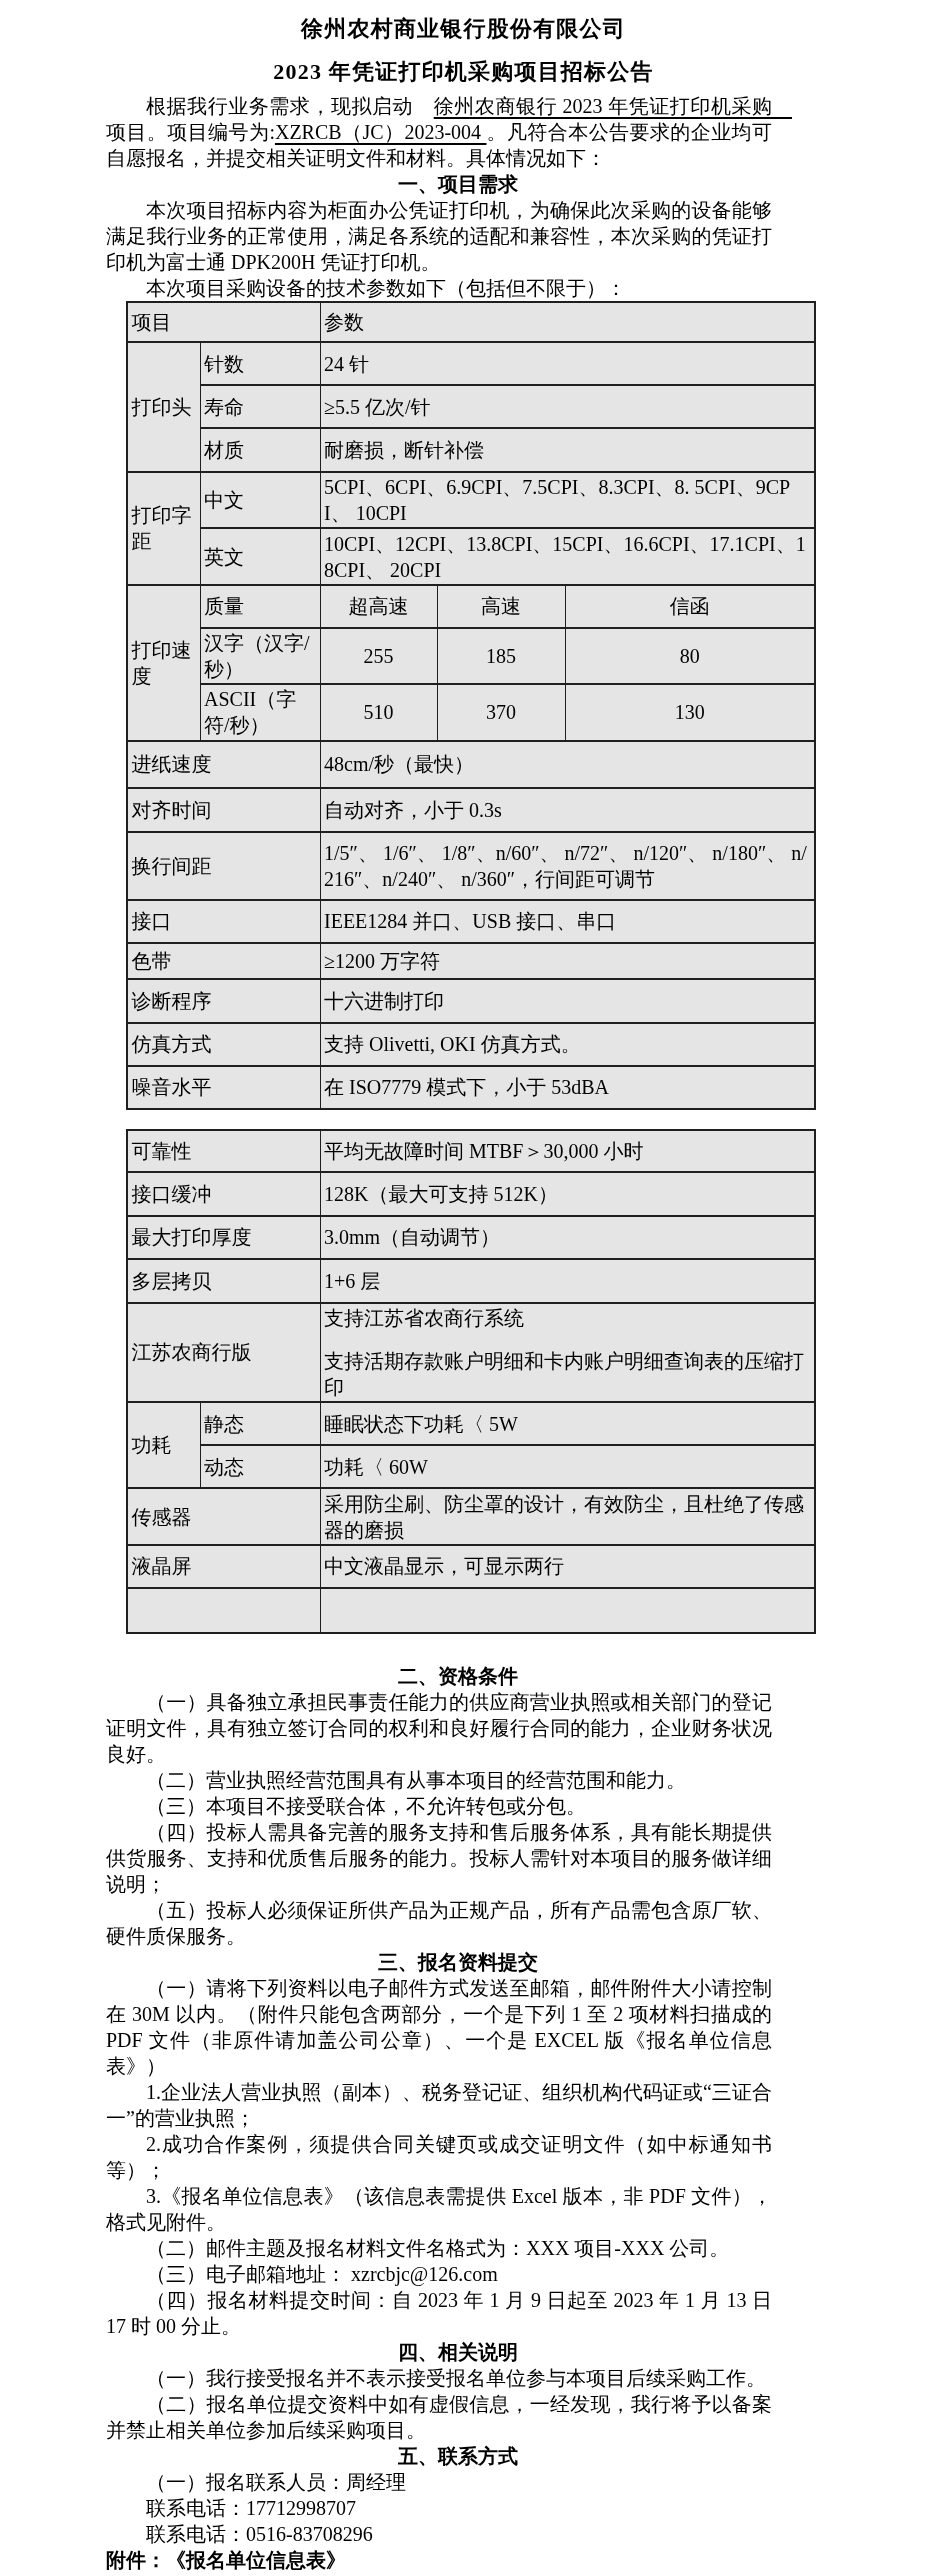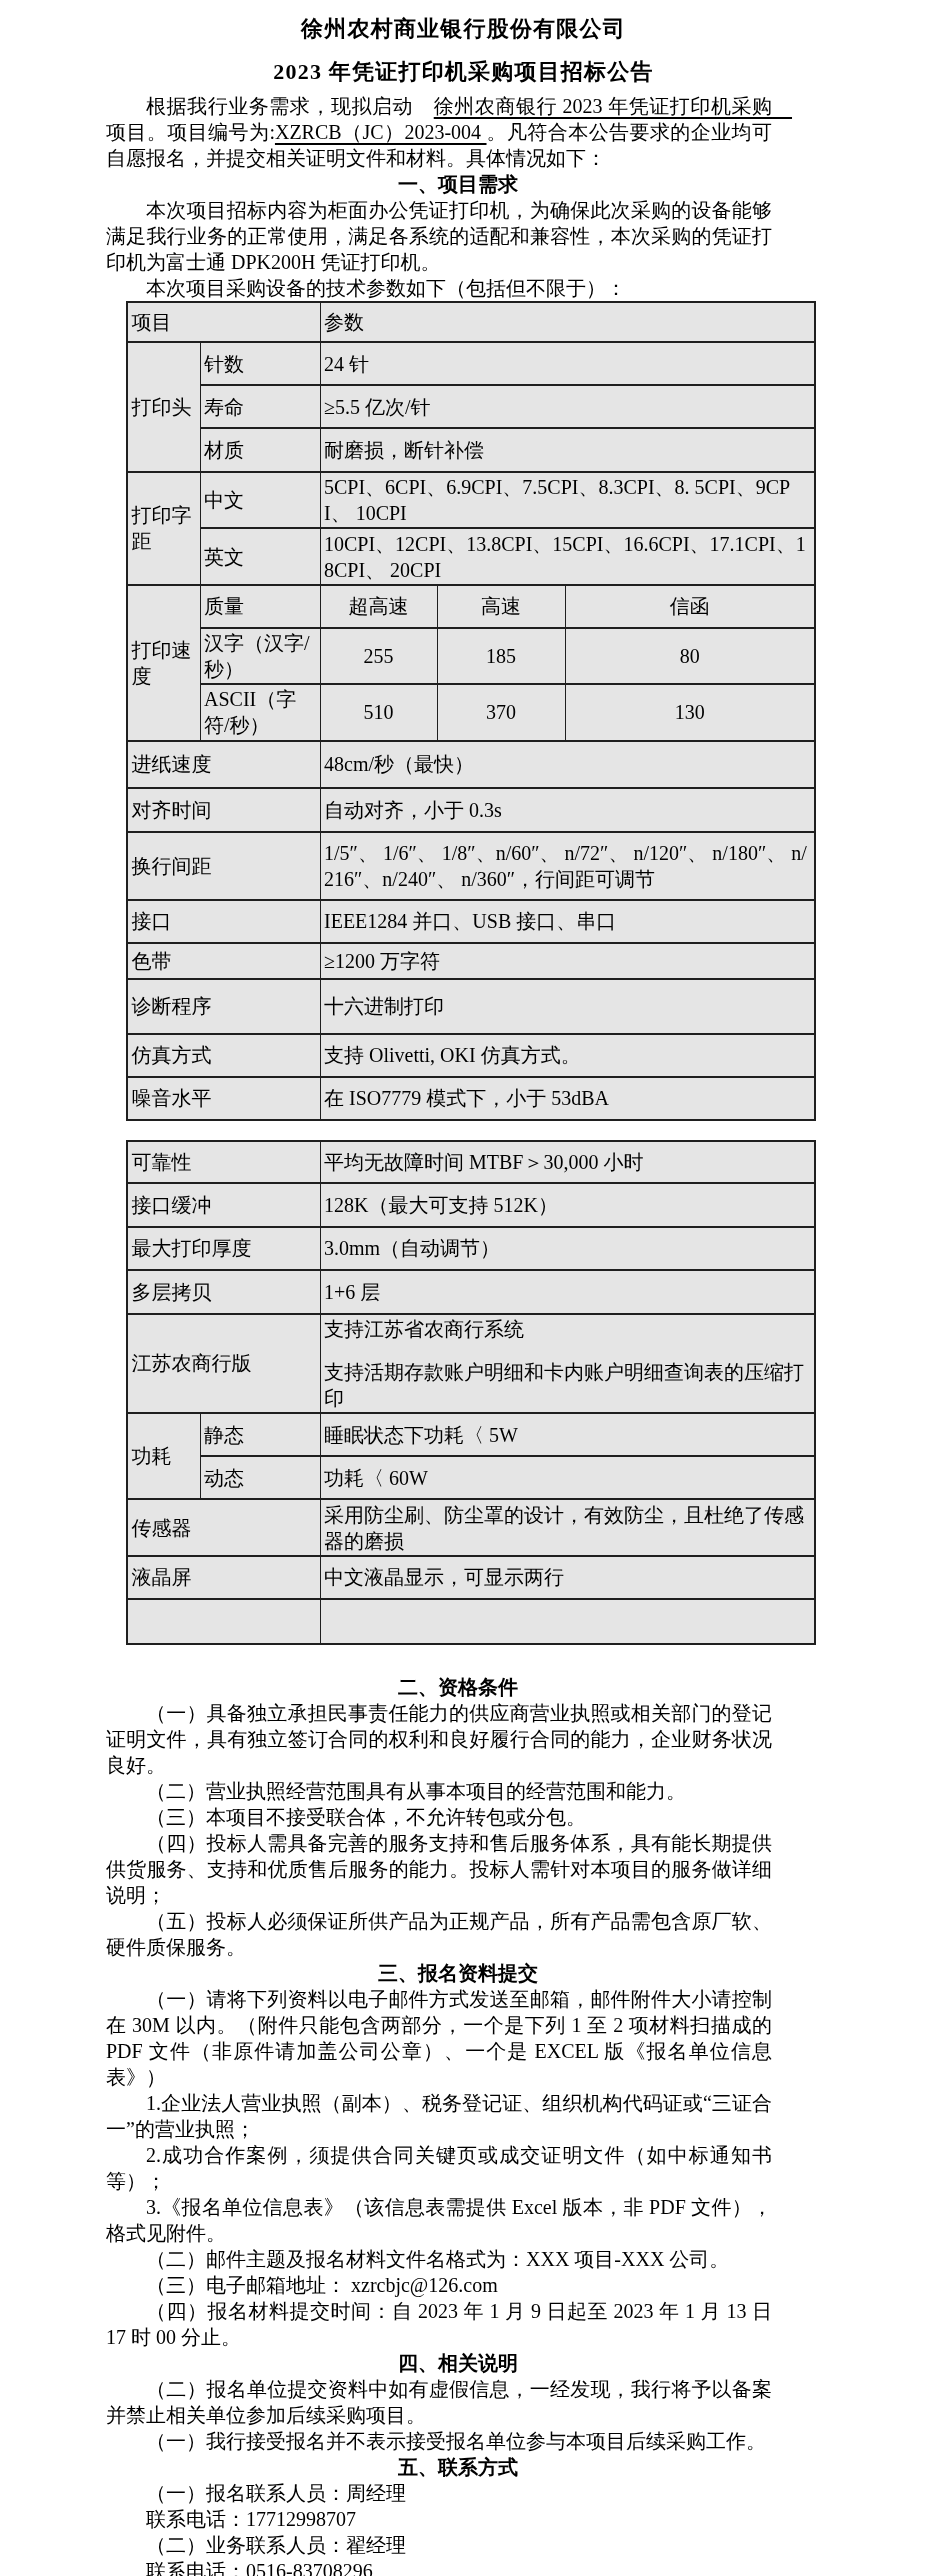--- a/index.html
+++ b/index.html
@@ -153,21 +153,21 @@
       <td colspan="3">1/5″、 1/6″、 1/8″、n/60″、 n/72″、 n/120″、 n/180″、 n/216″、n/240″、 n/360″，行间距可调节</td>
     </tr>
     <tr style="height:43px">
       <td colspan="2">接口</td>
       <td colspan="3">IEEE1284 并口、USB 接口、串口</td>
     </tr>
     <tr style="height:36px">
       <td colspan="2">色带</td>
       <td colspan="3">≥1200 万字符</td>
     </tr>
-    <tr style="height:55px">
+    <tr style="height:44px">
       <td colspan="2">诊断程序</td>
       <td colspan="3">十六进制打印</td>
     </tr>
     <tr style="height:43px">
       <td colspan="2">仿真方式</td>
       <td colspan="3">支持 Olivetti, OKI 仿真方式。</td>
     </tr>
     <tr style="height:43px">
       <td colspan="2">噪音水平</td>
       <td colspan="3">在 ISO7779 模式下，小于 53dBA</td>
@@ -243,26 +243,25 @@
     <p class="heading">三、报名资料提交</p>
     <p class="body-par"><span>（一）请将下列资料以电子邮件方式发送至邮箱，邮件附件大小请控制在 30M 以内。（附件只能包含两部分，一个是下列 </span><span class="b">1 至 2</span><span> 项材料扫描成的 PDF 文件（非原件请加盖公司公章）、一个是 EXCEL 版</span><span class="b">《报名单位信息表》</span><span>）</span></p>
     <p class="body-par">1.企业法人营业执照（副本）、税务登记证、组织机构代码证或“三证合一”的营业执照；</p>
     <p class="body-par">2.成功合作案例，须提供合同关键页或成交证明文件（如中标通知书等）；</p>
     <p class="body-par"><span>3.《报名单位信息表》</span><span class="b">（该信息表需提供 Excel 版本，非 PDF 文件）</span><span>，格式见附件。</span></p>
     <p class="body-par">（二）邮件主题及报名材料文件名格式为：XXX 项目-XXX 公司。</p>
     <p class="body-par">（三）电子邮箱地址：  xzrcbjc@126.com</p>
     <p class="body-par">（四）报名材料提交时间：自 2023 年 1 月 9 日起至 2023 年 1 月 13 日 17 时 00 分止。</p>
 
     <p class="heading">四、相关说明</p>
+    <p class="body-par">（一）我行接受报名并不表示接受报名单位参与本项目后续采购工作。</p>
     <p class="body-par">（二）报名单位提交资料中如有虚假信息，一经发现，我行将予以备案并禁止相关单位参加后续采购项目。</p>
-    <p class="body-par">（一）我行接受报名并不表示接受报名单位参与本项目后续采购工作。</p>
 
     <p class="heading">五、联系方式</p>
     <p class="body-par">（一）报名联系人员：周经理</p>
     <p class="body-par contact-line">联系电话：17712998707</p>
-    <p class="body-par gap-top">（二）业务联系人员：翟经理</p>
     <p class="body-par contact-line">联系电话：0516-83708296</p>
 
     <p class="body-par no-indent attachment-line">附件：《报名单位信息表》</p>
   </div>
 
 </div>
 
 
 </body></html>

